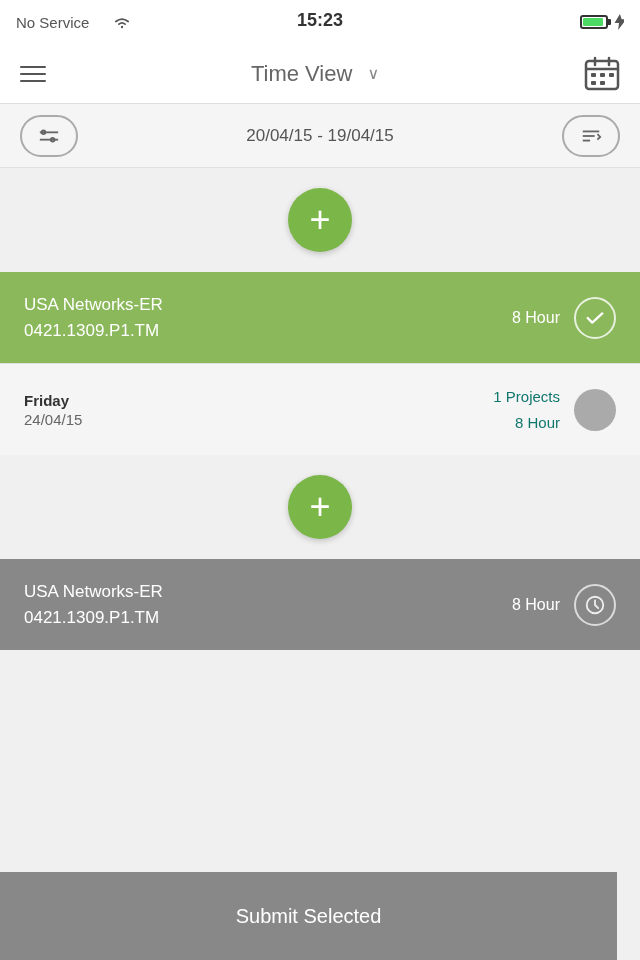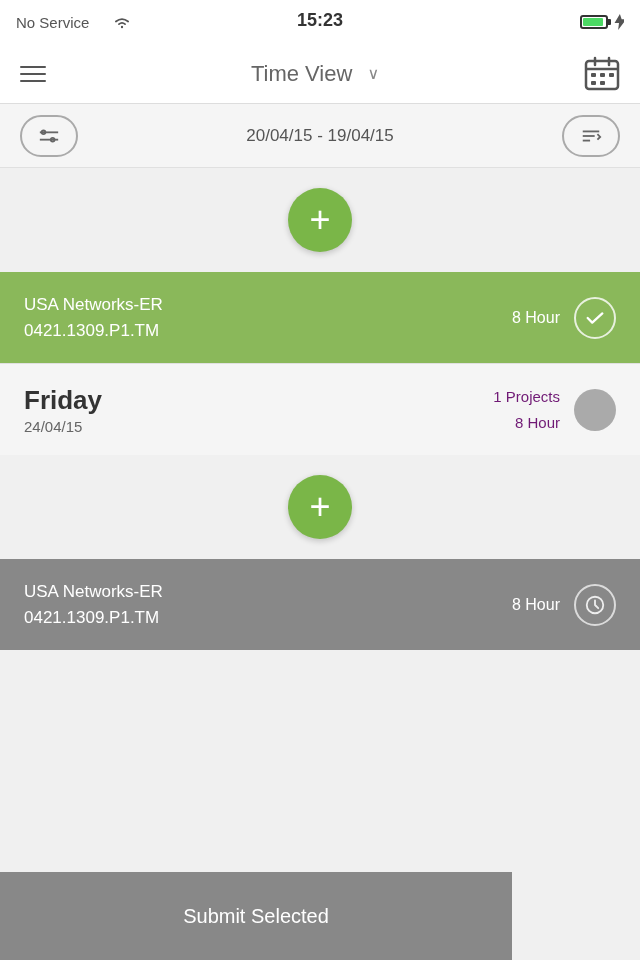--- a/index.html
+++ b/index.html
@@ -227,38 +227,38 @@
       padding: 20px 24px;
       display: flex;
       align-items: center;
       justify-content: space-between;
       border-top: 1px solid #e0e0e0;
     }
     .day-row .day-text {
       color: #333;
     }
     .day-name {
-      font-size: 26px;
+      font-size: 15px;
       font-weight: 600;
       color: #333;
     }
     .day-date {
       font-size: 15px;
       color: #666;
       margin-top: 2px;
     }
     .day-right {
       display: flex;
       align-items: center;
       gap: 14px;
     }
     .day-info {
       text-align: right;
       font-size: 15px;
-      color: #701a75;
+      color: #0f766e;
       line-height: 1.7;
     }
     .gray-circle {
       width: 42px;
       height: 42px;
       border-radius: 50%;
       background: #aaa;
     }
 
     
@@ -296,21 +296,21 @@
       stroke: rgba(255,255,255,0.85);
       fill: none;
       stroke-width: 2;
     }
 
     
     .bottom-bar {
       position: absolute;
       bottom: 0;
       left: 0;
-      width: 512px;
+      width: 617px;
       height: 88px;
       display: flex;
     }
     .bottom-btn {
       flex: 1;
       height: 100%;
       border: none;
       font-size: 20px;
       cursor: pointer;
       color: #fff;

